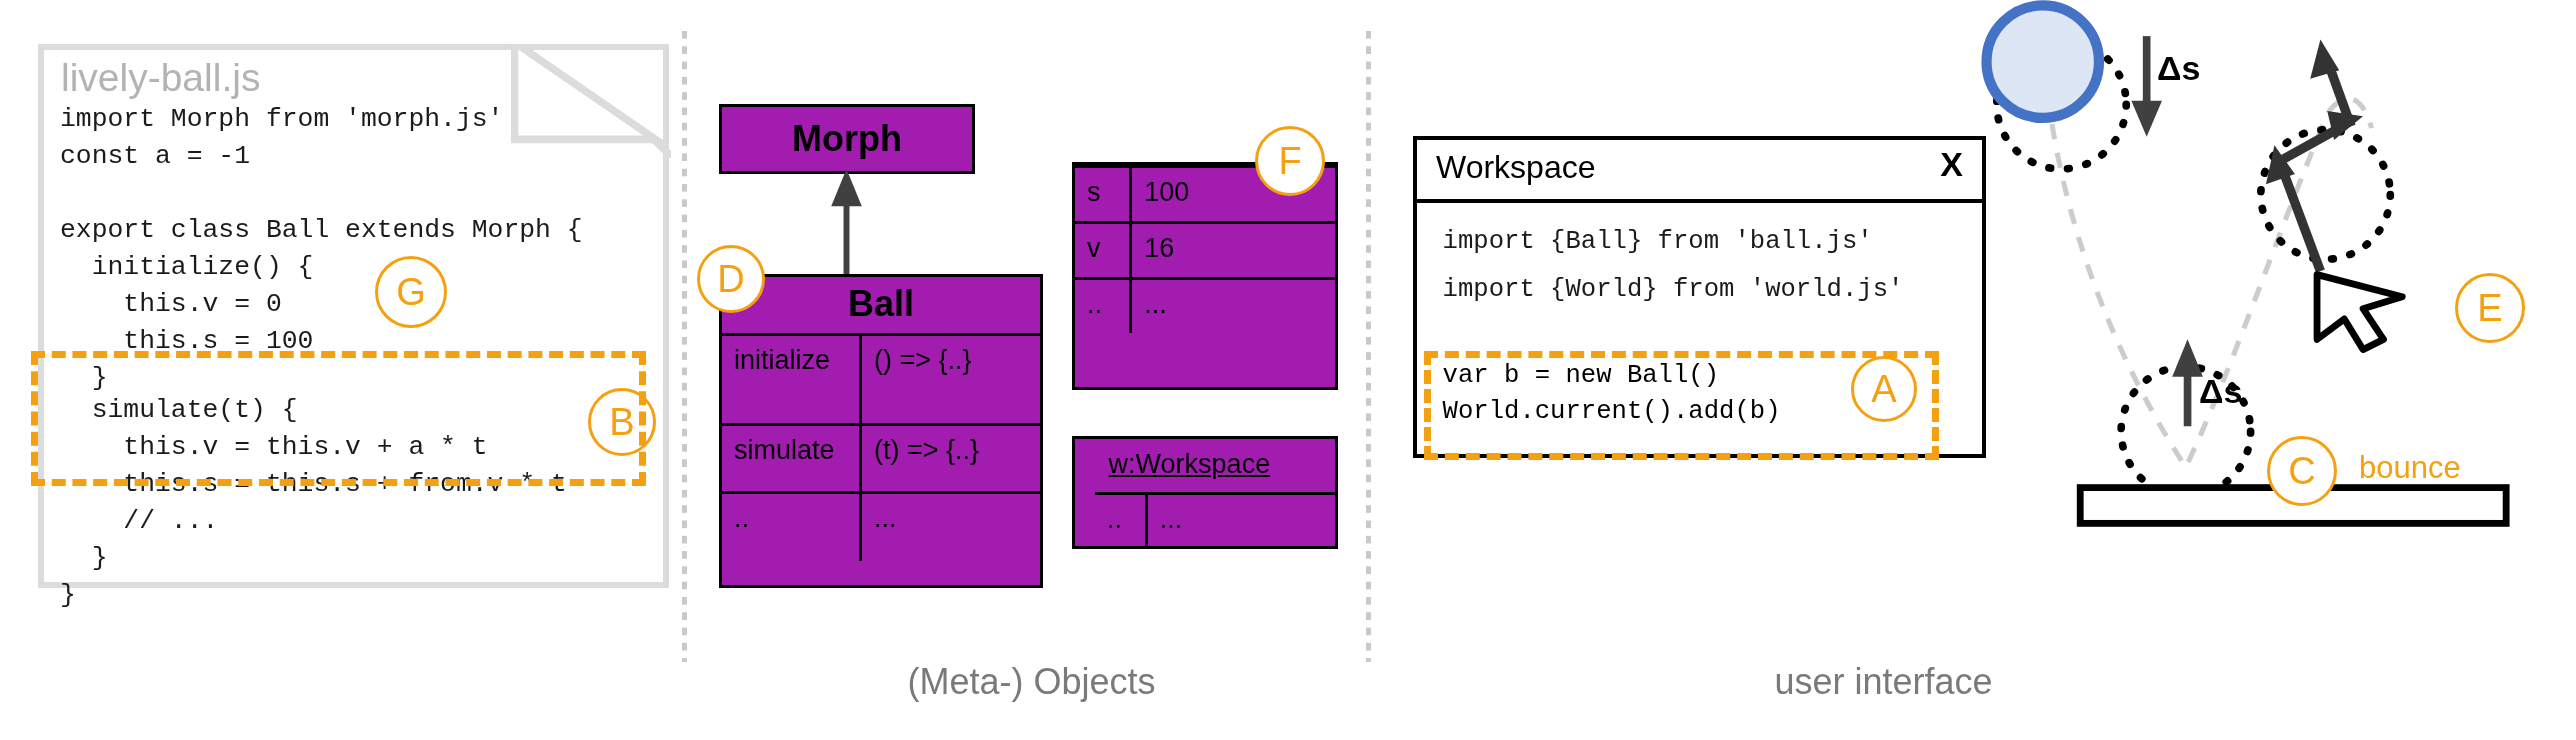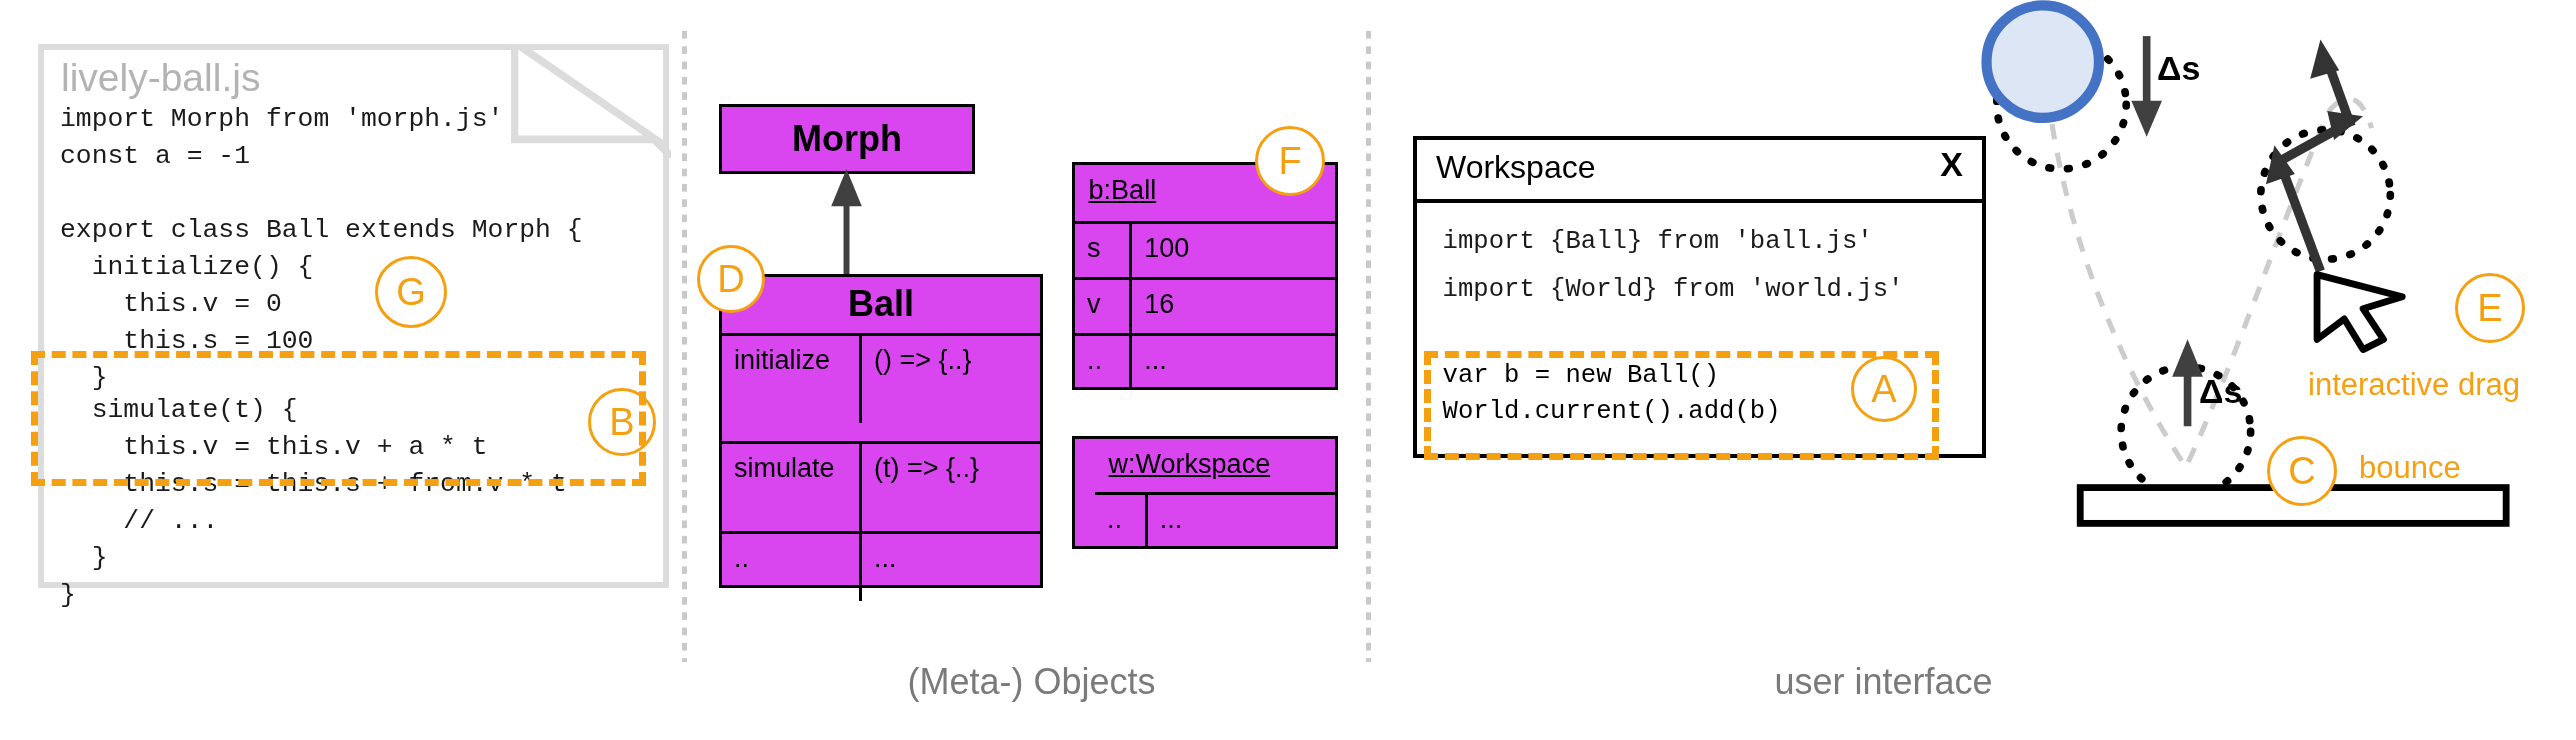--- a/index.html
+++ b/index.html
@@ -100,21 +100,21 @@
   .dashed-box {
     position: absolute;
     border: 7.7px dashed #f5a011;
     box-sizing: border-box;
     z-index: 6;
   }
 
   
   .uml-box {
     position: absolute;
-    background: #d946ef;
+    background: #a21caf;
     border: 3.4px solid #000000;
     box-sizing: border-box;
   }
   .uml-title {
     font-weight: bold;
     font-size: 36px;
     text-align: center;
     font-family: "Liberation Sans", sans-serif;
     color: #000;
   }
@@ -259,36 +259,33 @@
     <line x1="30" y1="130" x2="30" y2="40" stroke="#404040" stroke-width="7"></line>
     <polygon points="30,2 12,46 48,46" fill="#404040"></polygon>
   </svg>
 
   <div class="uml-box" style="left:719px; top:274px; width:324px; height:314px;">
     <div class="uml-title" style="height:56px; line-height:53px;">Ball</div>
     <div class="uml-row" style="height:90px;">
       <span class="uml-cell left" style="width:44%;">initialize</span>
       <span class="uml-cell" style="width:56%;">() =&gt; {..}</span>
     </div>
-    <div class="uml-row" style="height:90px;margin-top:18px;">
+    <div class="uml-row" style="height:68px;">
       <span class="uml-cell left" style="width:44%;">simulate</span>
       <span class="uml-cell" style="width:56%;">(t) =&gt; {..}</span>
     </div>
     <div class="uml-row" style="height:70px;">
       <span class="uml-cell left" style="width:44%;">..</span>
       <span class="uml-cell" style="width:56%;">...</span>
     </div>
   </div>
 
   <div class="marker" style="left:697px; top:245px; width:68px; height:68px; background:#fff;">D</div>
 
   <div class="uml-box" style="left:1072px; top:162px; width:266px; height:228px;">
-    <div style="height:56px;">
-      <span class="obj-title">b:Ball</span>
-    </div>
     <div class="uml-row" style="height:56px;">
       <span class="uml-cell left" style="width:22%;">s</span>
       <span class="uml-cell" style="width:78%;">100</span>
     </div>
     <div class="uml-row" style="height:56px;">
       <span class="uml-cell left" style="width:22%;">v</span>
       <span class="uml-cell" style="width:78%;">16</span>
     </div>
     <div class="uml-row" style="height:56px;">
       <span class="uml-cell left" style="width:22%;">..</span>
@@ -350,21 +347,20 @@
 
     <polygon points="398,322 498,348 452,362 476,398 452,410 430,374 398,398" fill="#ffffff" stroke="#000000" stroke-width="8" stroke-linejoin="round"></polygon>
 
     <rect x="120" y="572" width="500" height="42" fill="#ffffff" stroke="#000000" stroke-width="8"></rect>
   </svg>
 
   <div class="delta-label" style="left:2157px; top:49px;">Δs</div>
   <div class="delta-label" style="left:2199px; top:372px;">Δs</div>
 
   <div class="marker" style="left:2455px; top:273px; width:70px; height:70px; background:#fff;">E</div>
-  <div class="orange-label" style="left:2308px; top:367px;">interactive drag</div>
 
   <div class="marker" style="left:2267px; top:436px; width:70px; height:70px; background:#fff;">C</div>
   <div class="orange-label" style="left:2359px; top:450px;">bounce</div>
 
   <div class="caption" style="left:1645px; top:661px; width:477px;">user interface</div>
 
 </div>
 
 
 </body></html>

